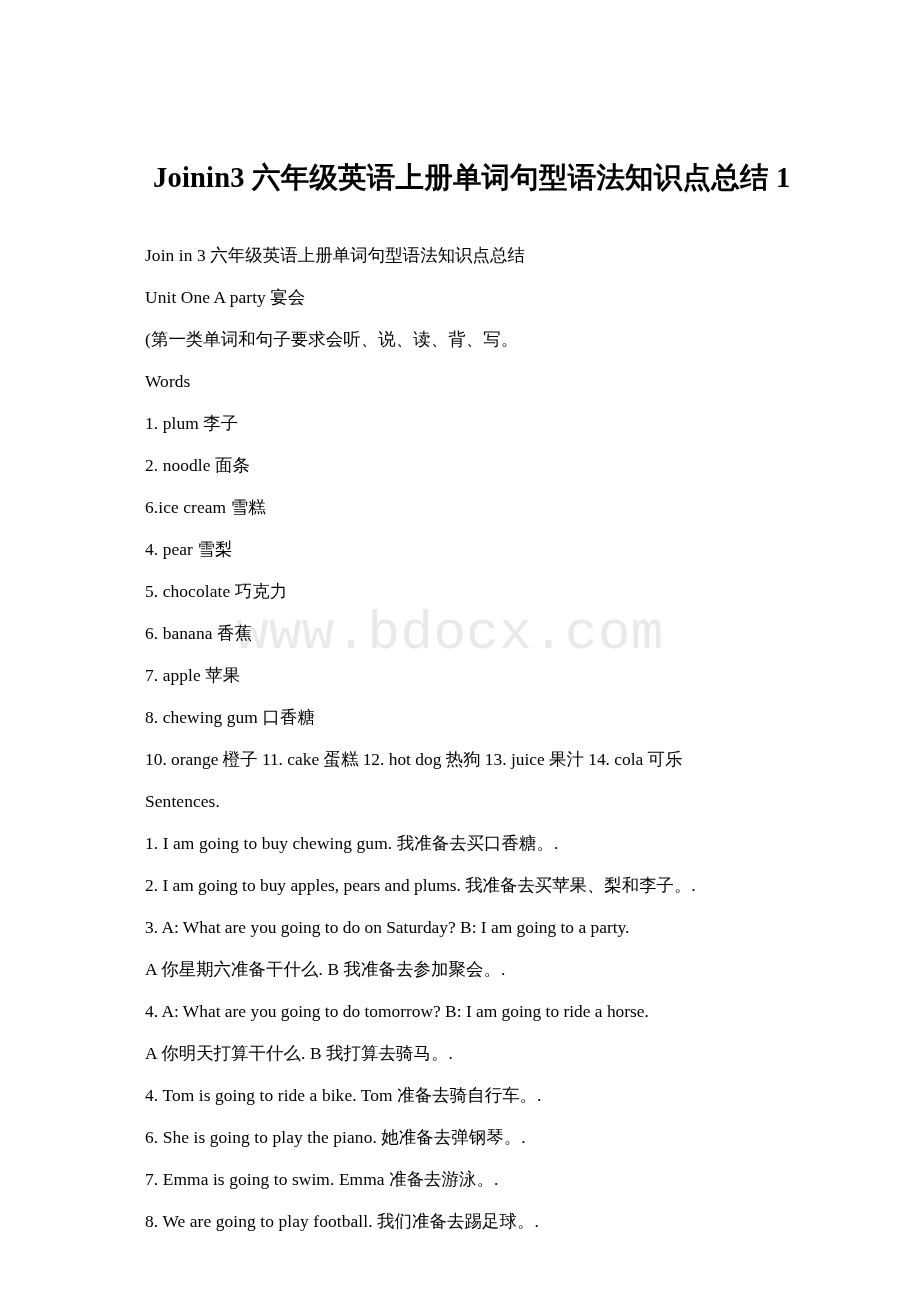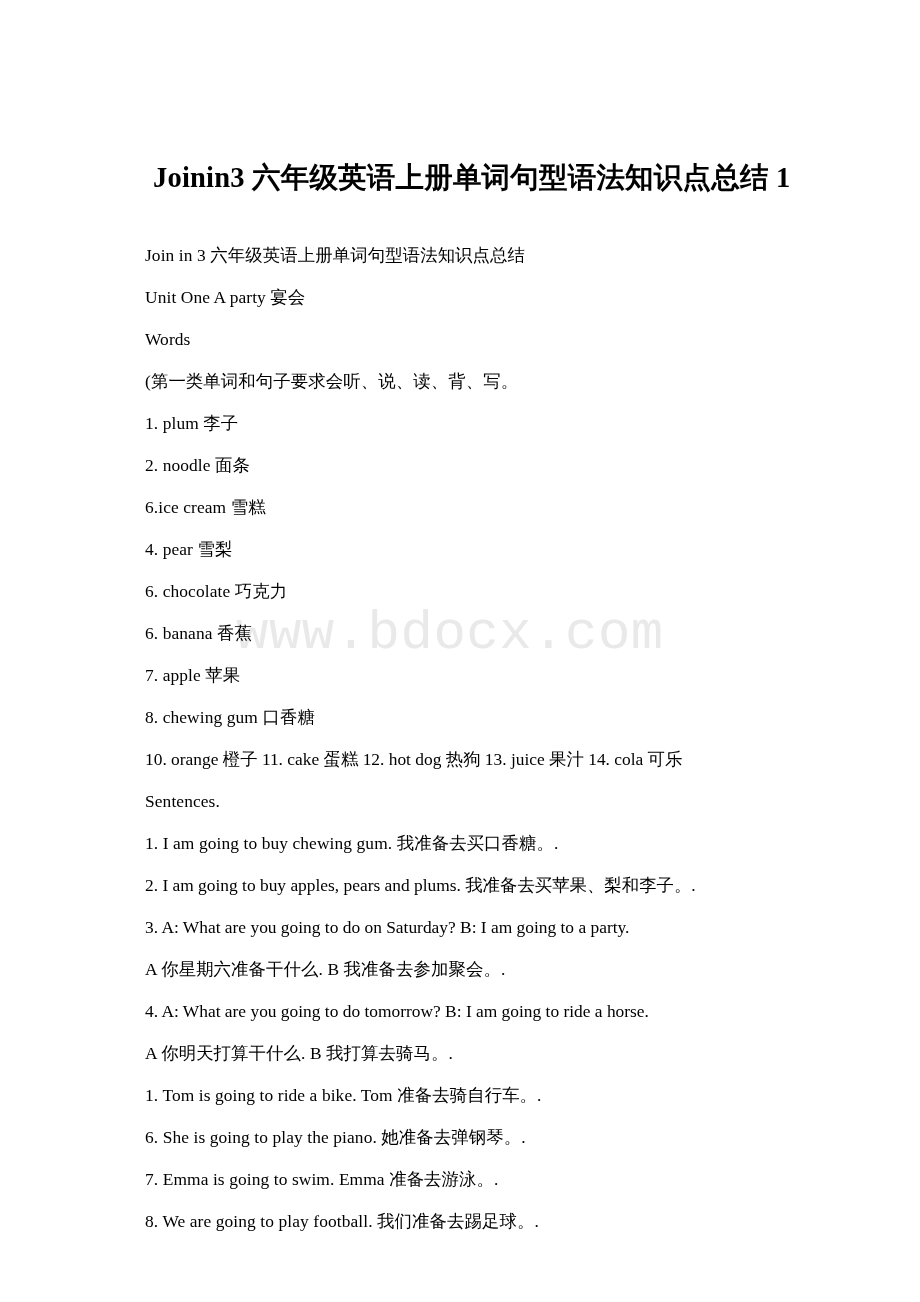--- a/index.html
+++ b/index.html
@@ -88,38 +88,38 @@
 
   <div class="watermark">www.bdocx.com</div>
 
   <div class="content">
 
     <h1 class="doc-title">Joinin3 六年级英语上册单词句型语法知识点总结 1</h1>
 
     <div class="body-block">
       <p class="para">Join in 3 六年级英语上册单词句型语法知识点总结</p>
       <p class="para">Unit One A party 宴会</p>
+      <p class="para">(第一类单词和句子要求会听、说、读、背、写。</p>
       <p class="para">Words</p>
-      <p class="para">(第一类单词和句子要求会听、说、读、背、写。</p>
       <p class="para">1. plum 李子</p>
       <p class="para">2. noodle 面条</p>
       <p class="para">6.ice cream 雪糕</p>
       <p class="para">4. pear 雪梨</p>
-      <p class="para">6. chocolate 巧克力</p>
+      <p class="para">5. chocolate 巧克力</p>
       <p class="para">6. banana 香蕉</p>
       <p class="para">7. apple 苹果</p>
       <p class="para">8. chewing gum 口香糖</p>
       <p class="para wide">10. orange 橙子 11. cake 蛋糕 12. hot dog 热狗 13. juice 果汁 14. cola 可乐</p>
       <p class="para">Sentences.</p>
       <p class="para">1. I am going to buy chewing gum. 我准备去买口香糖。.</p>
       <p class="para wide">2. I am going to buy apples, pears and plums. 我准备去买苹果、梨和李子。.</p>
       <p class="para wide">3. A: What are you going to do on Saturday? B: I am going to a party.</p>
       <p class="para">A 你星期六准备干什么. B 我准备去参加聚会。.</p>
       <p class="para wide">4. A: What are you going to do tomorrow? B: I am going to ride a horse.</p>
       <p class="para">A 你明天打算干什么. B 我打算去骑马。.</p>
-      <p class="para">1. Tom is going to ride a bike. Tom 准备去骑自行车。.</p>
+      <p class="para">4. Tom is going to ride a bike. Tom 准备去骑自行车。.</p>
       <p class="para">6. She is going to play the piano. 她准备去弹钢琴。.</p>
       <p class="para">7. Emma is going to swim. Emma 准备去游泳。.</p>
       <p class="para">8. We are going to play football. 我们准备去踢足球。.</p>
     </div>
 
   </div>
 </div>
 
 </body></html>

